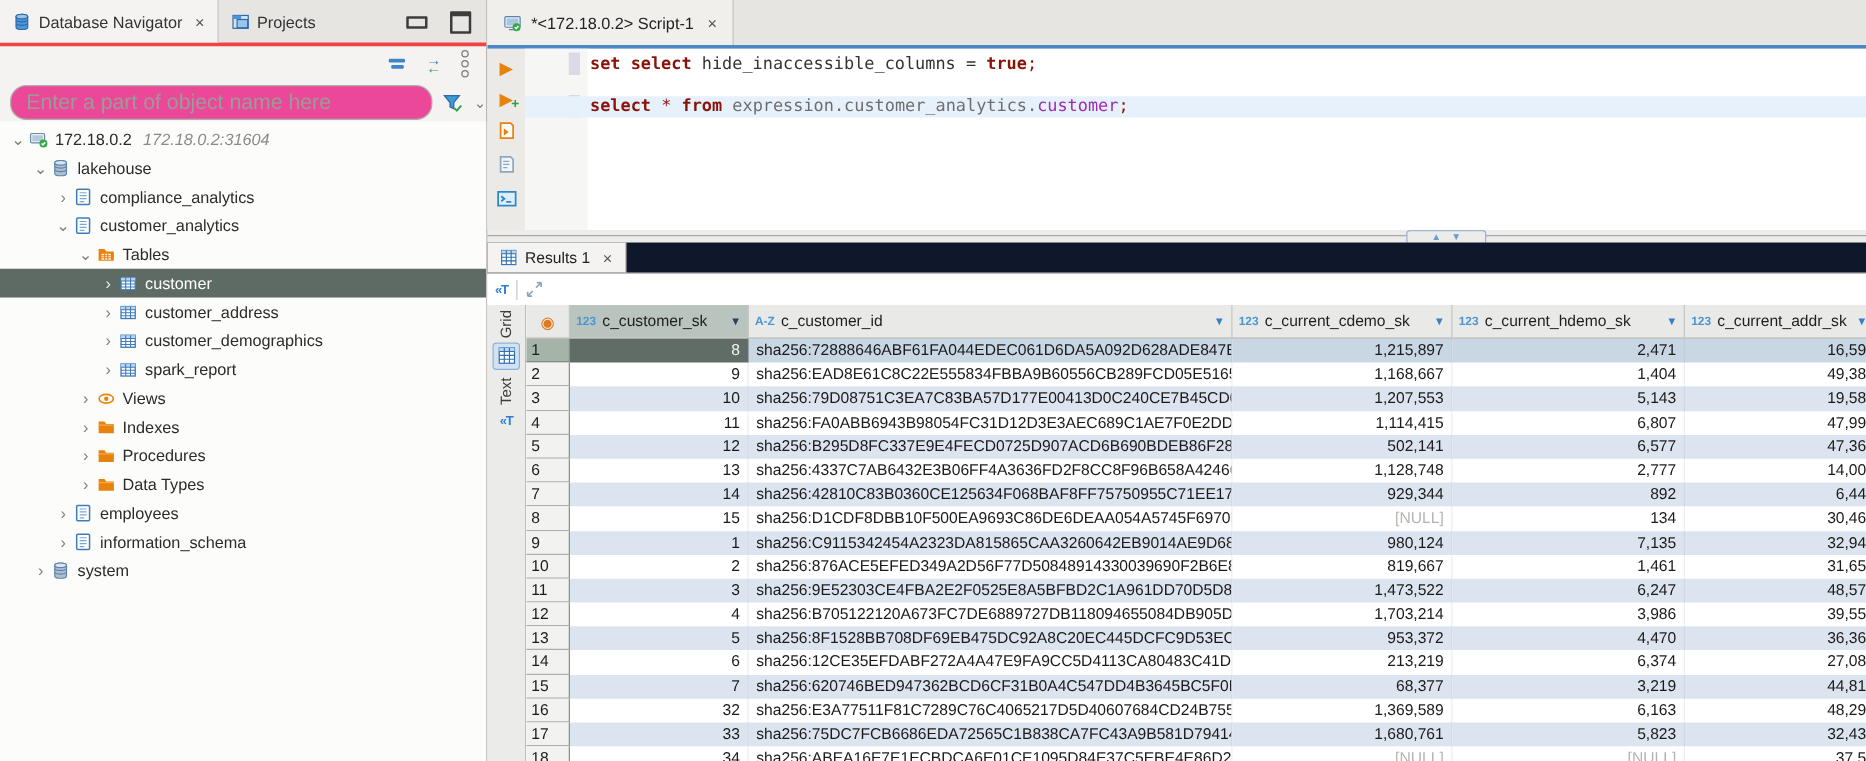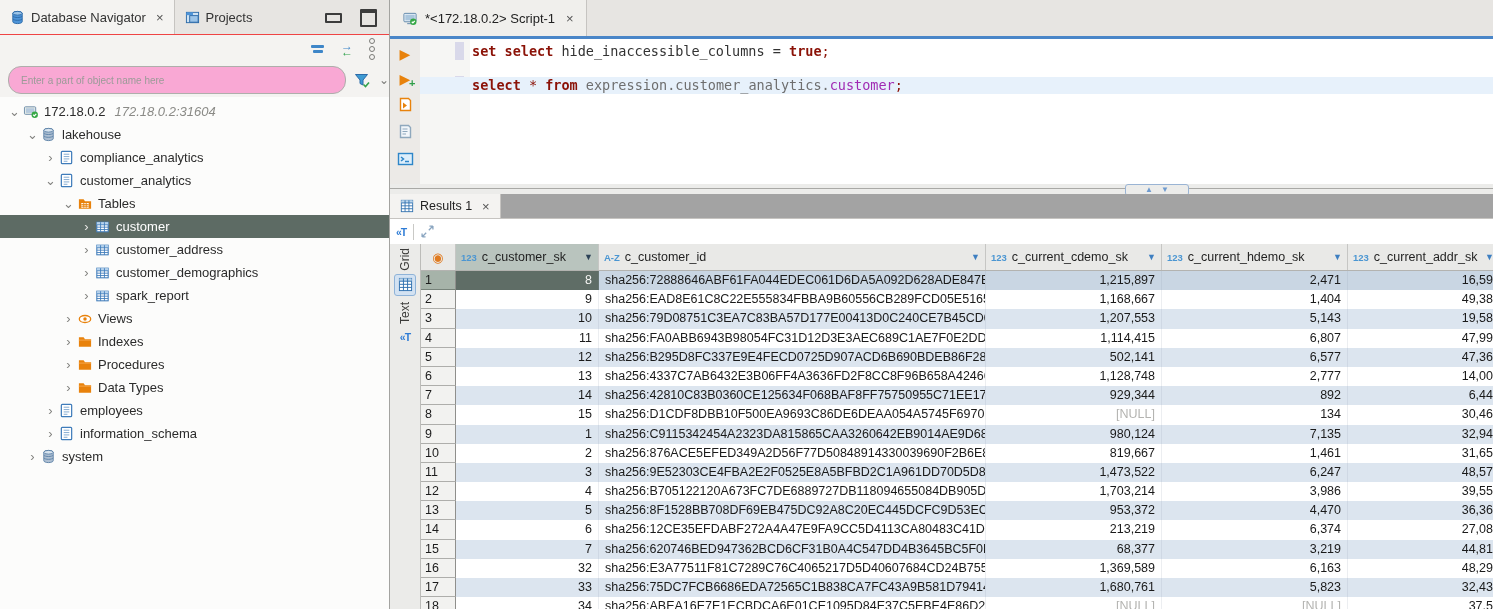--- a/index.html
+++ b/index.html
@@ -1,39 +1,39 @@
 <!DOCTYPE html>
 <html><head>
 <meta charset="utf-8">
 <style>
   html,body{margin:0;padding:0;}
   body{width:1493px;height:609px;overflow:hidden;font-family:"Liberation Sans",sans-serif;background:#ececea;position:relative;}
   .app{position:absolute;inset:0;}
   .ic svg{display:block;}
   
   #left{position:absolute;left:0;top:0;width:389px;height:609px;background:#f4f3f1;border-right:1px solid #a3a3a0;}
-  .lp-tabbar{height:34px;background:#e7e5e2;border-bottom:1px solid #ef4444;display:flex;align-items:stretch;position:relative;}
+  .lp-tabbar{height:34px;background:#e7e5e2;border-bottom:3px solid #ef4444;display:flex;align-items:stretch;position:relative;}
   .lp-tab{display:flex;align-items:center;gap:6px;padding:0 10px;font-size:13px;color:#333;cursor:default;}
   .lp-tab.active{background:#f4f3f1;border-right:1px solid #c6c4c1;}
   .tab-close{color:#555;font-size:13px;margin-left:4px;}
   .win-btns{position:absolute;right:12px;top:9px;display:flex;gap:18px;align-items:center;}
   .btn-min{width:13px;height:6px;border:2px solid #3c3c3c;border-radius:1px;}
   .btn-max{width:13px;height:12px;border:2px solid #3c3c3c;border-top-width:4px;border-radius:1px;}
   .lp-toolbar{height:28px;display:flex;justify-content:flex-end;align-items:center;gap:16px;padding-right:14px;}
   .ico-collapse{width:14px;height:10px;position:relative;}
   .ico-collapse i{position:absolute;left:0;width:13px;height:2.5px;background:#3e86c8;border-radius:1px;display:block;}
   .ico-collapse i:nth-child(1){top:1px;}
   .ico-collapse i:nth-child(2){top:6px;left:2px;width:10px;}
   .ico-link{font-size:12px;line-height:6px;display:flex;flex-direction:column;font-weight:bold;}
   .ico-link .r{color:#3e86c8;}
   .ico-link .l{color:#31a24c;}
   .ico-dots{display:flex;flex-direction:column;gap:2px;}
   .ico-dots i{width:4px;height:4px;border:1.3px solid #7c7c79;border-radius:50%;display:block;}
   .lp-filter{height:34px;display:flex;align-items:center;padding:0 8px;gap:8px;}
-  .lp-filter input{flex:0 0 312px;height:26px;border:1px solid #aeaeab;border-radius:13px;padding:0 12px;font-size:10px;color:#333;outline:none;background:#f9a8d4;font-family:"Liberation Sans",sans-serif;}
+  .lp-filter input{flex:0 0 312px;height:26px;border:1px solid #aeaeab;border-radius:13px;padding:0 12px;font-size:17px;color:#333;outline:none;background:#ec4899;font-family:"Liberation Sans",sans-serif;}
   .lp-filter input::placeholder{color:#9b9b98;}
   .chev{color:#7c7c79;font-size:12px;}
   #tree{background:#fcfcfb;position:absolute;top:97px;bottom:0;left:0;right:0;overflow:hidden;padding-top:3px;}
   .titem{display:flex;align-items:center;height:23px;font-size:13px;color:#2b2b2b;white-space:nowrap;}
   .titem.selected{background:#5d6b64;color:#fff;}
   .arrow{width:17px;text-align:center;color:#82827f;font-size:13px;flex:0 0 17px;}
   .titem.selected .arrow{color:#e8e8e6;}
   .tic{margin-right:5px;flex:0 0 16px;}
   .tdetail{font-style:italic;color:#8a8a86;margin-left:9px;}
   
@@ -56,21 +56,21 @@
   .tok-pl{color:#333;}
   .tok-gy{color:#6e6e6e;}
   .tok-pp{color:#a02bb3;}
   
   #sash{position:absolute;left:390px;top:184px;width:1103px;height:10px;background:#ececea;}
   #sash .line{position:absolute;left:0;right:0;top:4px;height:1px;background:#a9a9a6;}
   .sash-widget{position:absolute;left:735px;top:0;width:62px;height:10px;background:#ececea;border:1px solid #9ab4d4;border-radius:3px;display:flex;align-items:center;justify-content:center;gap:8px;}
   .sash-widget span{color:#6f9bcf;font-size:8px;line-height:8px;}
   
   #results{position:absolute;left:390px;top:194px;width:1103px;height:415px;background:#fff;}
-  .rs-tabbar{height:24px;background:#a3a3a3;border-bottom:1px solid #c6c4c1;display:flex;}
+  .rs-tabbar{height:24px;background:#0f172a;border-bottom:1px solid #c6c4c1;display:flex;}
   .rs-tab{display:flex;align-items:center;gap:6px;padding:0 10px;background:#f4f3f1;border-right:1px solid #c6c4c1;font-size:12.5px;color:#222;}
   .rs-filter{height:25px;background:#fff;border-bottom:1px solid #c6c4c1;display:flex;align-items:center;padding:0 6px;gap:7px;font-size:13px;}
   .sqlt{color:#2e7cd6;font-weight:bold;font-size:10.5px;letter-spacing:-1px;}
   .rs-query{color:#2f6fc2;}
   .rs-sep{width:1px;height:16px;background:#c9c9c6;}
   .rs-placeholder{color:#a8a8a5;font-style:italic;}
   .rs-body{position:absolute;top:50px;left:0;right:0;bottom:0;display:flex;overflow:hidden;}
   .side-tabs{flex:0 0 30px;background:#ebebe9;border-right:1px solid #bcbcb9;display:flex;flex-direction:column;align-items:center;padding-top:4px;gap:6px;}
   .side-tab{display:flex;flex-direction:column;align-items:center;gap:3px;}
   .side-label{writing-mode:vertical-rl;transform:rotate(180deg);font-size:12px;color:#3c3c3a;}

